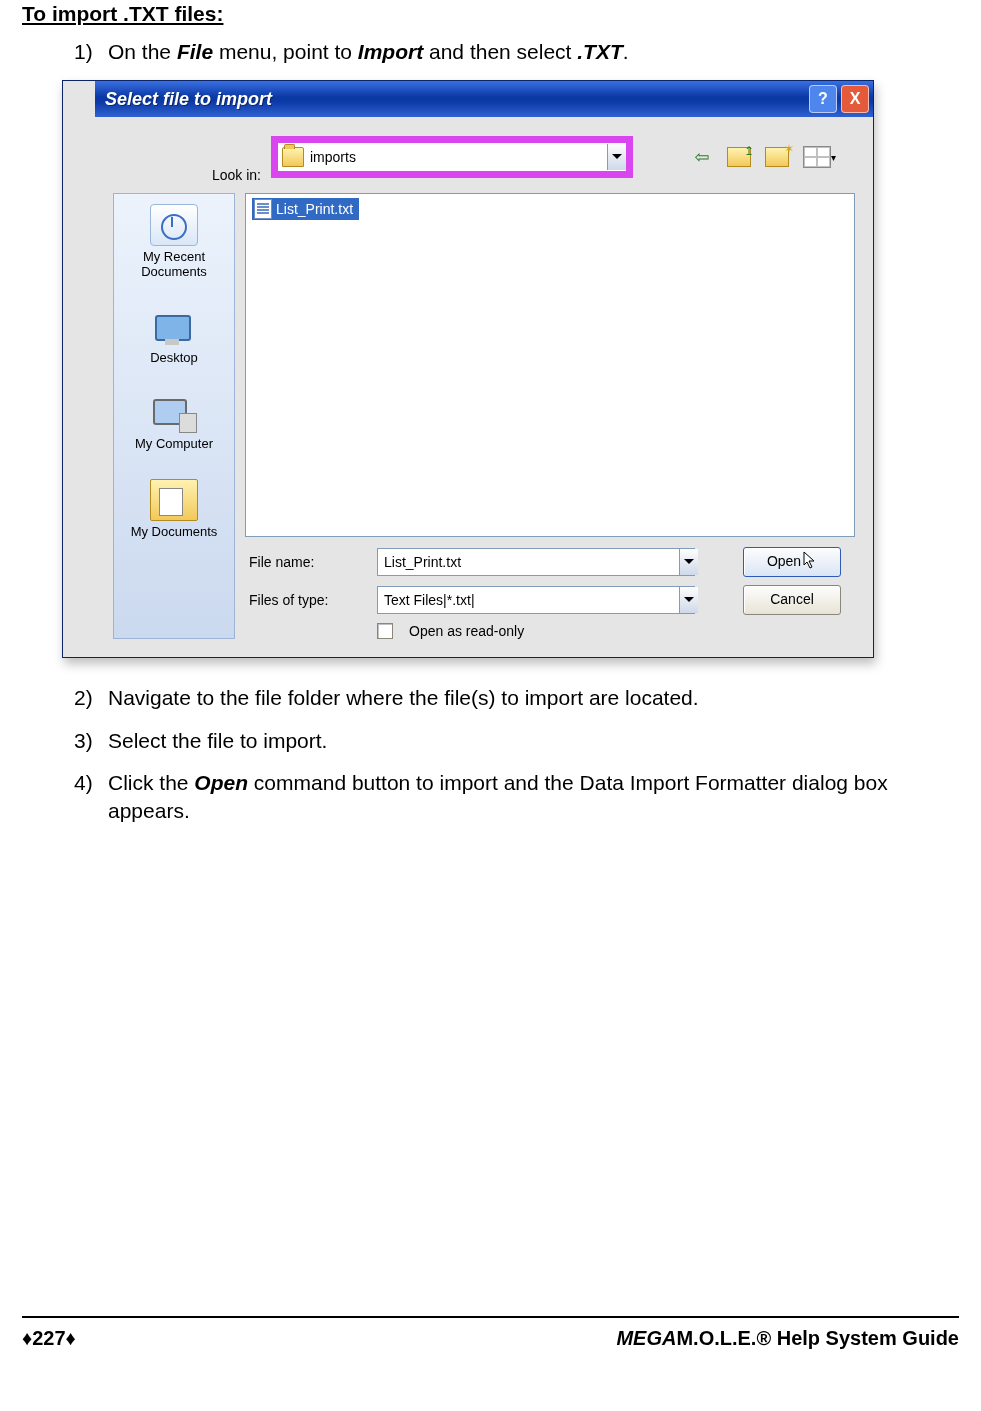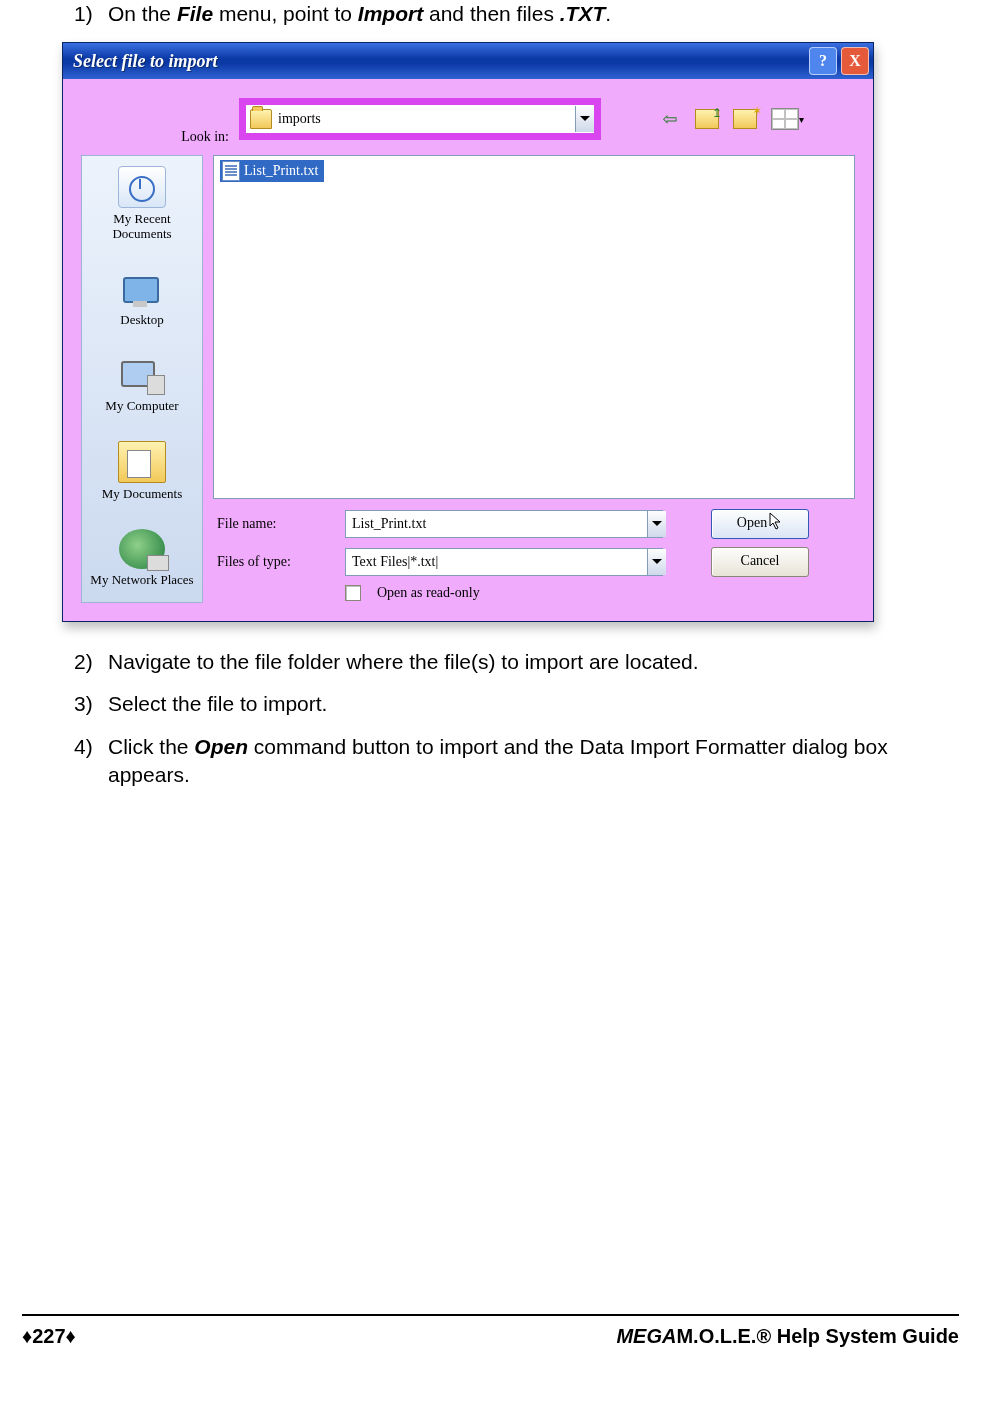--- a/index.html
+++ b/index.html
@@ -34,24 +34,25 @@
   .bi { font-weight: bold; font-style: italic; }
 
   
   .dialog-wrap {
     margin: 14px 0 26px 40px;
     width: 812px;
     box-shadow: 2px 6px 10px rgba(0,0,0,0.25);
   }
   .dialog {
     border: 1px solid #0a246a;
-    background: #f0abfc;
-    font-family: Liberation Serif, serif;
+    background: #e5e5e5;
+    font-family: Liberation Sans, sans-serif;
     font-size: 14px;
     color: #000;
+    padding-left: 32px;
   }
   .titlebar {
     height: 36px;
     background: linear-gradient(to bottom,#3a6fe0 0%,#0a38a5 45%,#0a38a5 55%,#2f62d1 100%);
     display:flex; align-items:center;
     padding: 0 4px 0 10px;
     color:#fff;
     font-weight:bold; font-style:italic; font-size:18px;
   }
   .titlebar .title { flex:1; text-shadow:1px 1px 0 rgba(0,0,0,0.4); }
@@ -190,25 +191,26 @@
     display:flex; justify-content:space-between;
     font-weight:bold; font-size:20px;
   }
   .footer .mega { font-style:italic; }
 </style>
 </head>
 <body>
 
 <div class="page">
 
+  <div class="heading">To import .TXT files:</div>
 
   <div class="step">
     <div class="num">1)</div>
     <div class="txt">
-      <span>On the </span><span class="bi">File</span><span> menu, point to </span><span class="bi">Import</span><span> and then files </span><span class="bi">.TXT</span><span>.</span>
+      <span>On the </span><span class="bi">File</span><span> menu, point to </span><span class="bi">Import</span><span> and then select </span><span class="bi">.TXT</span><span>.</span>
     </div>
   </div>
 
   <div class="dialog-wrap">
     <div class="dialog">
       <div class="titlebar">
         <div class="title">Select file to import</div>
         <div class="tb-btn tb-help">?</div>
         <div class="tb-btn tb-close">X</div>
       </div>
@@ -247,24 +249,20 @@
               <div>Desktop</div>
             </div>
             <div class="place">
               <div class="ic ic-comp"></div>
               <div>My Computer</div>
             </div>
             <div class="place">
               <div class="ic ic-docs"></div>
               <div>My Documents</div>
             </div>
-            <div class="place">
-              <div class="ic ic-net"></div>
-              <div>My Network Places</div>
-            </div>
           </div>
 
           <div class="file-area">
             <div class="listing">
               <div class="file-item">
                 <div class="fi-icon"></div>
                 <span>List_Print.txt</span>
               </div>
             </div>
 

